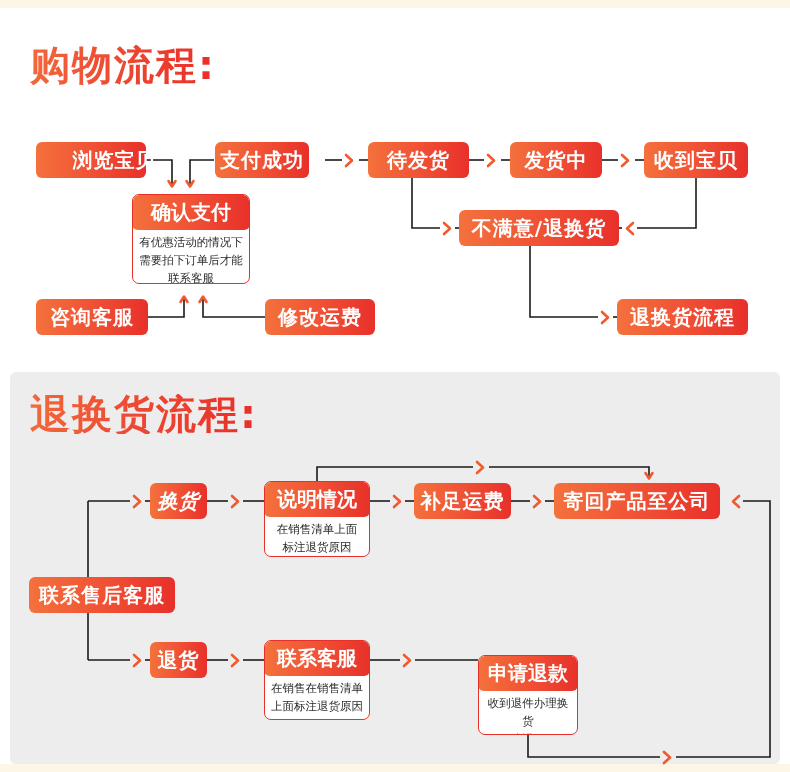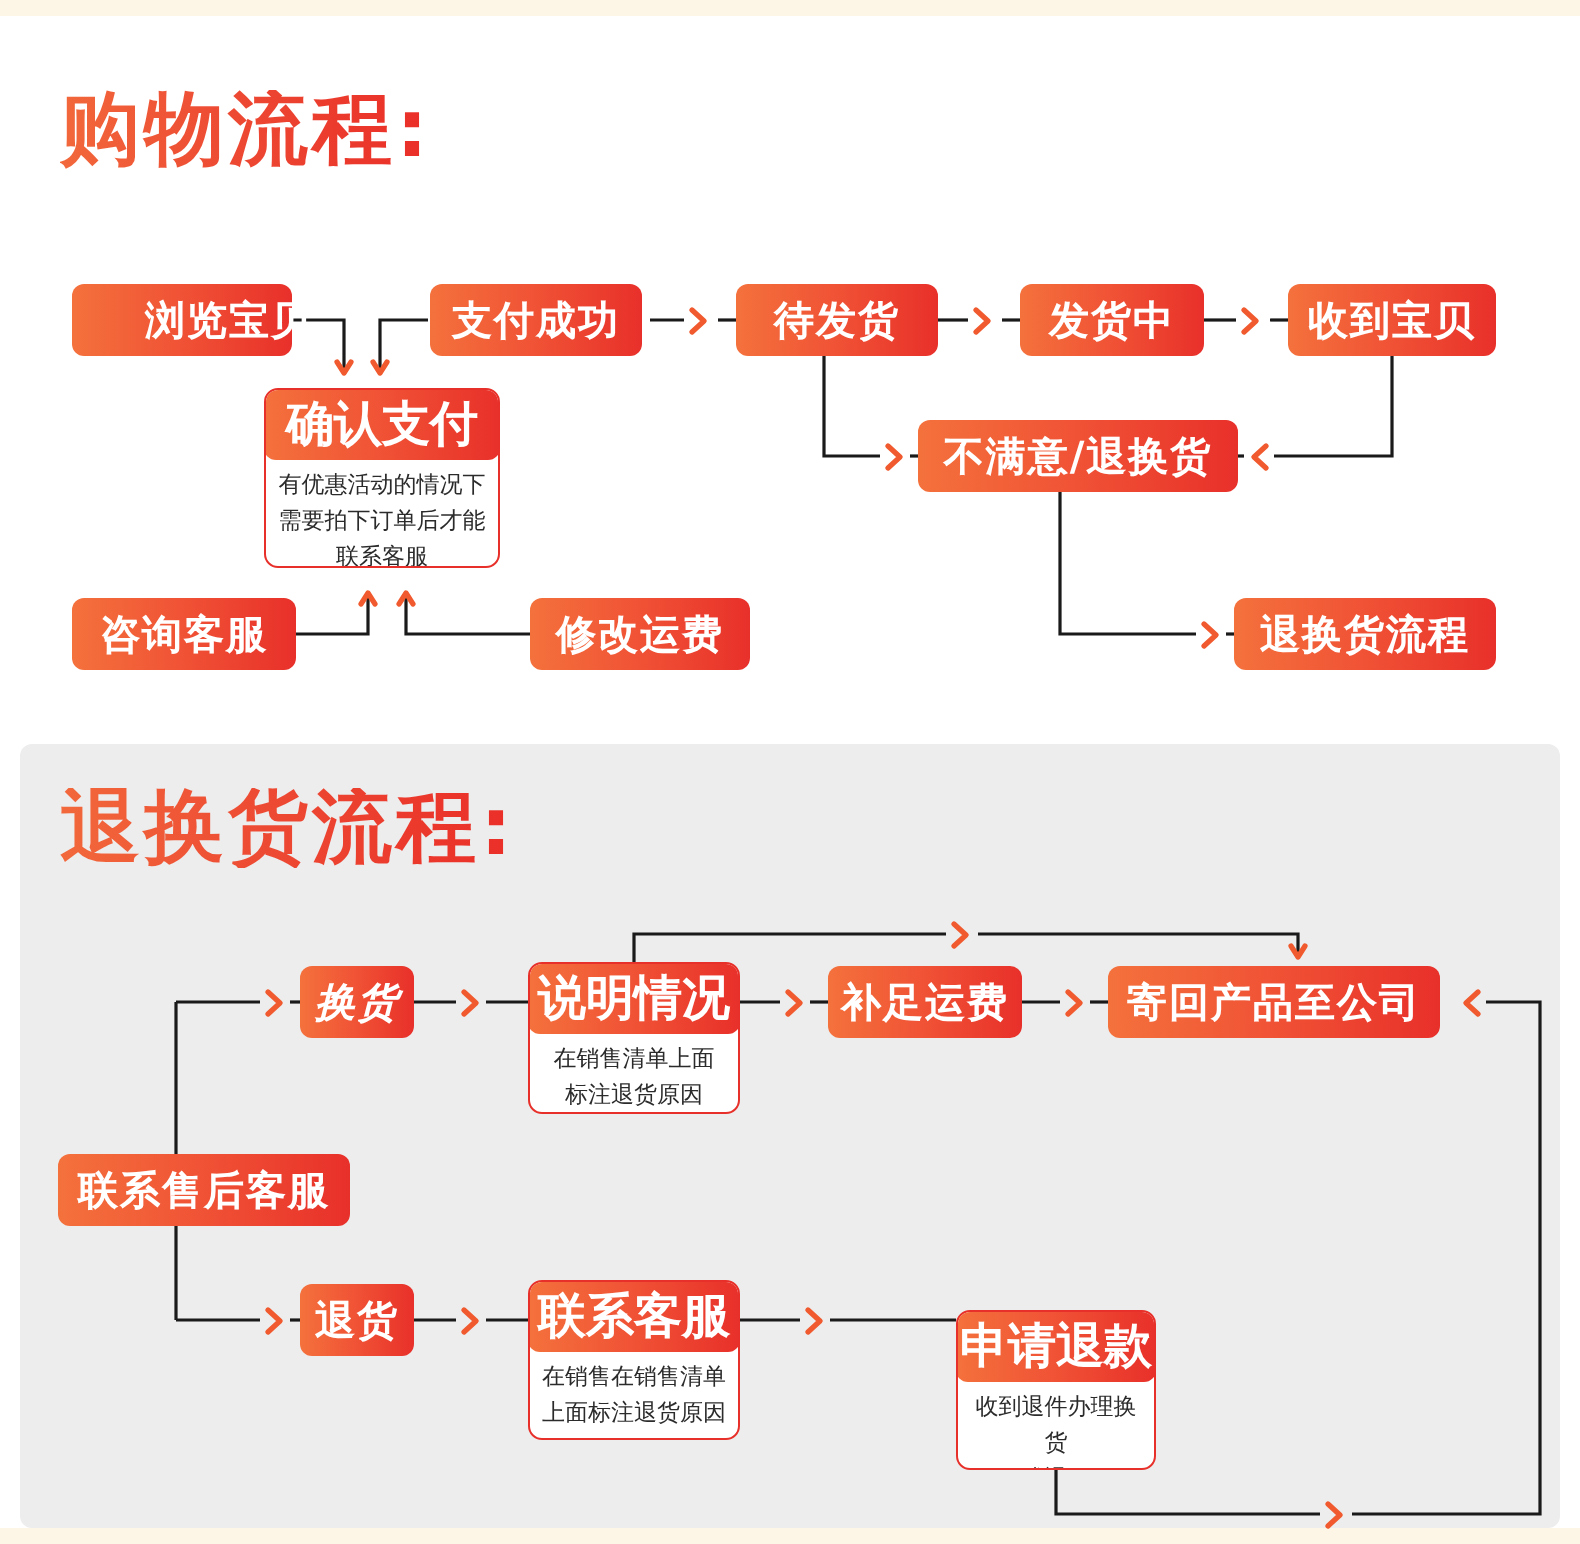--- a/index.html
+++ b/index.html
@@ -60,21 +60,21 @@
     border:1px solid #E8302A;
     border-radius:7px;
     background:#fff;
     box-sizing:border-box;
     overflow:hidden;
     z-index:3;
   }
   .noteblock .nb-head{
     display:flex;align-items:center;justify-content:center;
     background:linear-gradient(90deg,#F4713C 0%,#F05235 50%,#E8302A 100%);
-    color:#fff;font-weight:bold;font-size:24px;
+    color:#fff;font-weight:bold;font-size:20px;
     height:36px;border-radius:6px;
     margin:-1px;
   }
   .noteblock .nb-body{
     color:#2B2B2B;font-size:11.5px;line-height:1.55;
     text-align:center;padding:5px 4px 6px 4px;
     font-weight:normal;
   }
   .nb-line{display:block;}
 </style>
@@ -176,21 +176,21 @@
 
   <div class="noteblock" style="left:132px;top:194px;width:118px;height:90px;">
     <div class="nb-head">确认支付</div>
     <div class="nb-body">
       <span class="nb-line">有优惠活动的情况下</span>
       <span class="nb-line">需要拍下订单后才能</span>
       <span class="nb-line">联系客服</span>
     </div>
   </div>
 
-  <div class="node lg" style="left:215px;top:142px;width:106px;">支付成功</div>
+  <div class="node lg" style="left:215px;top:142px;width:94px;">支付成功</div>
 
   <div class="node lg" style="left:368px;top:142px;width:101px;">待发货</div>
 
   <div class="node lg" style="left:644px;top:142px;width:104px;">收到宝贝</div>
 
   <div class="node lg" style="left:510px;top:142px;width:92px;">发货中</div>
 
   <div class="node lg" style="left:459px;top:210px;width:160px;">不满意/退换货</div>
 
   <div class="node lg" style="left:36px;top:299px;width:112px;">咨询客服</div>

